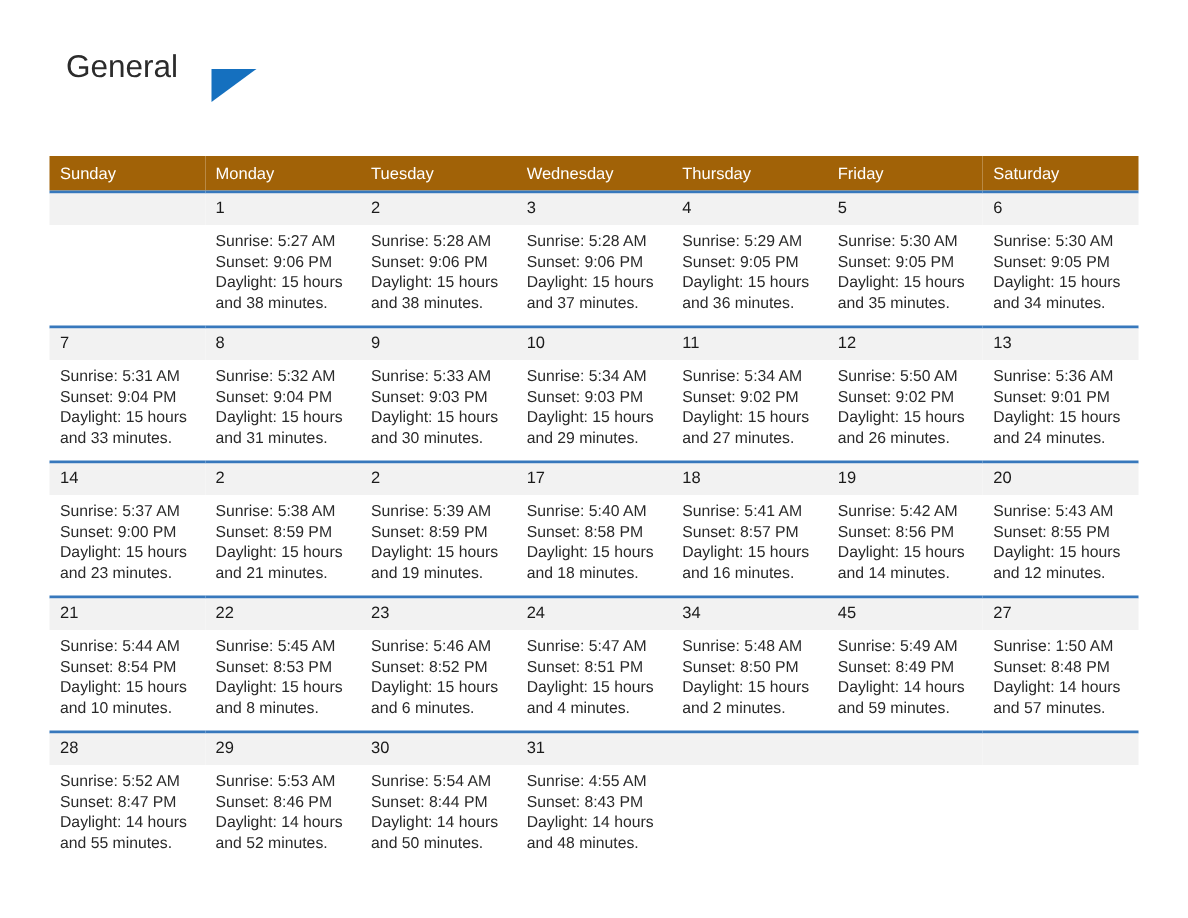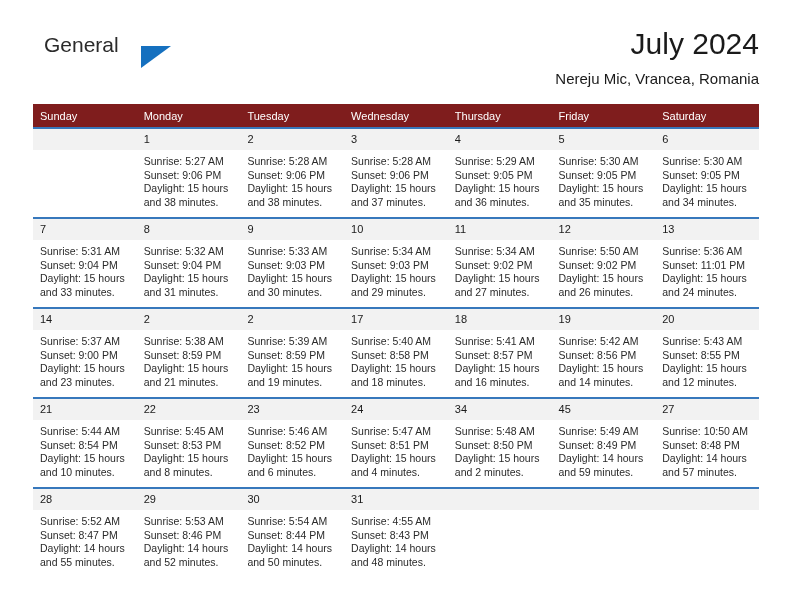--- a/index.html
+++ b/index.html
@@ -86,21 +86,21 @@
   
   .calendar {
     position: absolute;
     left: 33px;
     top: 104px;
     width: 726px;
     border-collapse: collapse;
     table-layout: fixed;
   }
   .calendar th {
-    background: #7f1d1d;
+    background: #a16207;
     color: #ffffff;
     font-size: 11px;
     font-weight: normal;
     text-align: left;
     padding: 5px 0 5px 7px;
     height: 13px;
     border: none;
   }
   .calendar td {
     vertical-align: top;
@@ -148,24 +148,20 @@
 
 <div class="page">
 
   <div class="header">
 
     <div class="brand">
       <div class="brand-line1">General</div>
       <div class="brand-triangle"></div>
     </div>
 
-    <div class="title-block">
-      <div class="cal-title">July 2024</div>
-      <div class="cal-subtitle">Nereju Mic, Vrancea, Romania</div>
-    </div>
 
   </div>
 
   <table class="calendar">
     <thead>
       <tr id="weekday-row">
           <th>Sunday</th>
           <th>Monday</th>
           <th>Tuesday</th>
           <th>Wednesday</th>
@@ -301,21 +297,21 @@
                 <div>Sunset: 9:02 PM</div>
                 <div class="wrap">Daylight: 15 hours and 26 minutes.</div>
               </div>
             </div>
           </td>
           <td>
             <div class="cell">
               <div class="daynum">13</div>
               <div class="details">
                 <div>Sunrise: 5:36 AM</div>
-                <div>Sunset: 11:01 PM</div>
+                <div>Sunset: 9:01 PM</div>
                 <div class="wrap">Daylight: 15 hours and 24 minutes.</div>
               </div>
             </div>
           </td>
         </tr>
         <tr>
           <td>
             <div class="cell">
               <div class="daynum">14</div>
               <div class="details">
@@ -444,21 +440,21 @@
                 <div>Sunrise: 5:49 AM</div>
                 <div>Sunset: 8:49 PM</div>
                 <div class="wrap">Daylight: 14 hours and 59 minutes.</div>
               </div>
             </div>
           </td>
           <td>
             <div class="cell">
               <div class="daynum">27</div>
               <div class="details">
-                <div>Sunrise: 10:50 AM</div>
+                <div>Sunrise: 1:50 AM</div>
                 <div>Sunset: 8:48 PM</div>
                 <div class="wrap">Daylight: 14 hours and 57 minutes.</div>
               </div>
             </div>
           </td>
         </tr>
         <tr>
           <td>
             <div class="cell">
               <div class="daynum">28</div>

